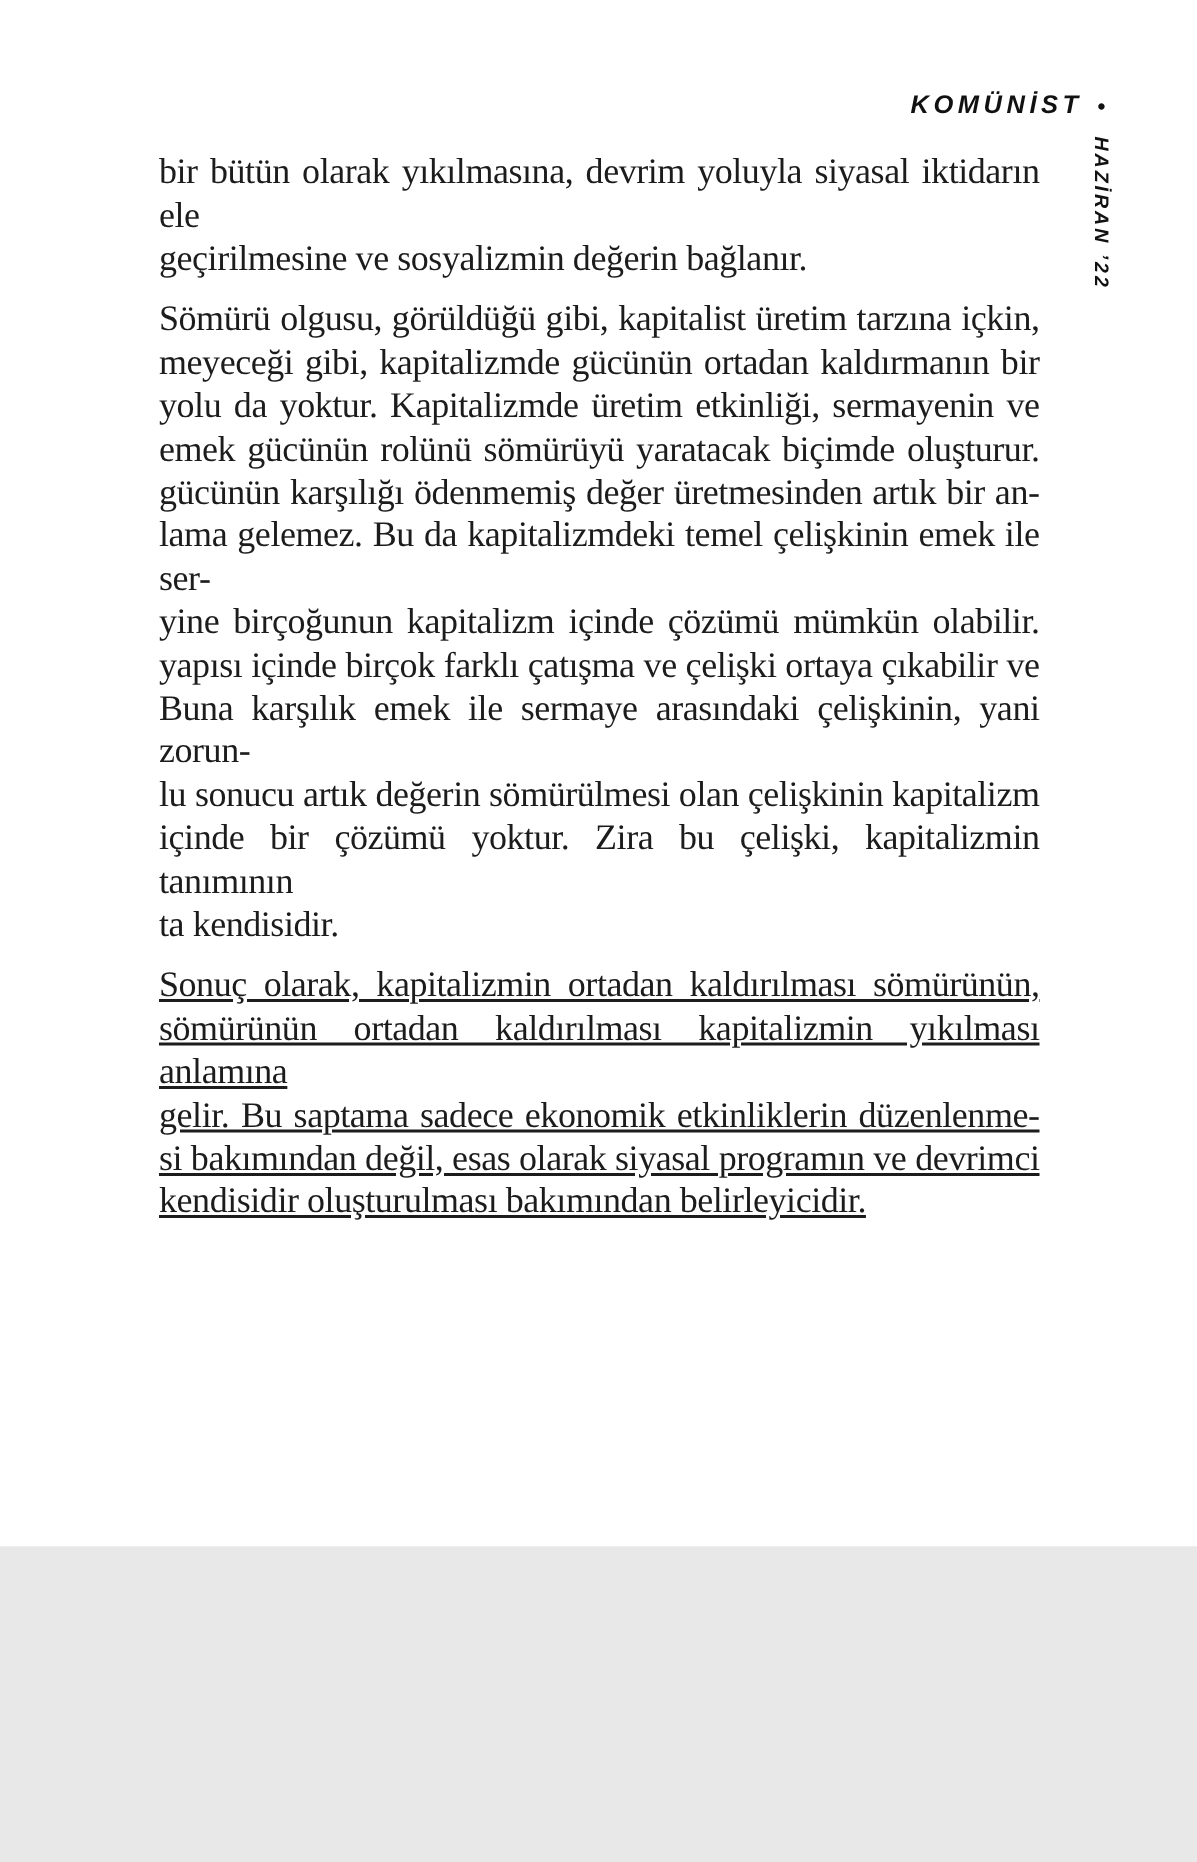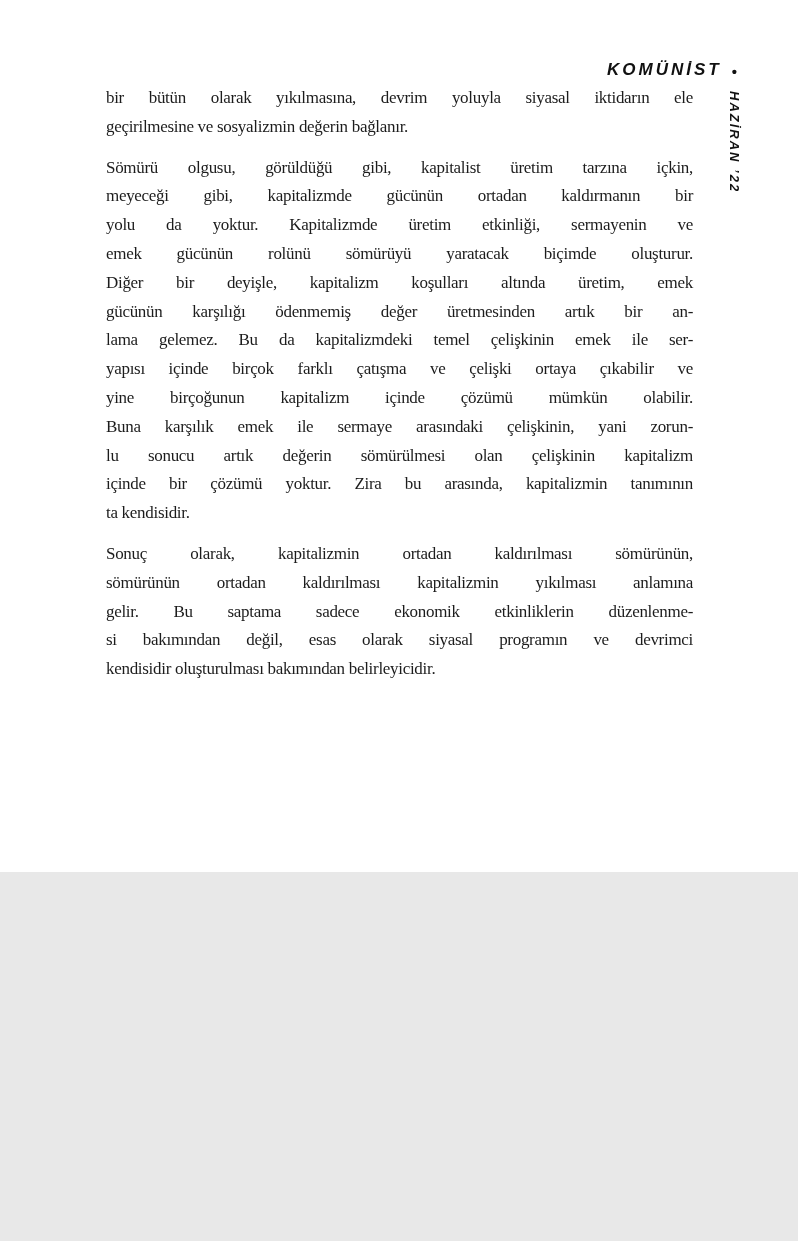--- a/index.html
+++ b/index.html
@@ -3,21 +3,21 @@
 <meta charset="utf-8">
 <style>
   html, body {
     margin: 0;
     padding: 0;
     background: #e8e8e8;
   }
   .page {
     position: relative;
     width: 798px;
-    height: 872px;
+    height: 1031px;
     background: #ffffff;
     font-family: "Liberation Serif", serif;
     color: #1c1c1c;
     overflow: hidden;
   }
 
   
   .journal-header {
     position: absolute;
     top: 60px;
@@ -50,29 +50,29 @@
     font-style: italic;
     font-size: 13px;
     letter-spacing: 2px;
     color: #111111;
     white-space: nowrap;
   }
 
   
   .body-text {
     position: absolute;
-    top: 84px;
+    top: 101px;
     left: 106px;
     width: 587px;
-    font-size: 17px;
+    font-size: 24px;
     line-height: 28.8px;
     letter-spacing: -0.3px;
   }
   .paragraph { margin: 0 0 12px 0; }
-  .paragraph:last-child { margin-bottom: 4px; }
+  .paragraph:last-child { margin-bottom: 4px; text-decoration: underline; }
   .text-line {
     text-align: justify;
     text-align-last: justify;
     white-space: normal;
   }
   .text-line.last-line {
     text-align-last: left;
   }
 
   
@@ -101,28 +101,27 @@
   <div class="body-text">
     <div class="paragraph">
       <div class="text-line">bir bütün olarak yıkılmasına, devrim yoluyla siyasal iktidarın ele</div>
       <div class="text-line last-line">geçirilmesine ve sosyalizmin değerin bağlanır.</div>
     </div>
     <div class="paragraph">
       <div class="text-line">Sömürü olgusu, görüldüğü gibi, kapitalist üretim tarzına içkin,</div>
       <div class="text-line">meyeceği gibi, kapitalizmde gücünün ortadan kaldırmanın bir</div>
       <div class="text-line">yolu da yoktur. Kapitalizmde üretim etkinliği, sermayenin ve</div>
       <div class="text-line">emek gücünün rolünü sömürüyü yaratacak biçimde oluşturur.</div>
-      <div class="text-line">Diğer bir deyişle, kapitalizm koşulları altında üretim, emek</div>
       <div class="text-line">gücünün karşılığı ödenmemiş değer üretmesinden artık bir an-</div>
       <div class="text-line">lama gelemez. Bu da kapitalizmdeki temel çelişkinin emek ile ser-</div>
+      <div class="text-line">yine birçoğunun kapitalizm içinde çözümü mümkün olabilir.</div>
       <div class="text-line">yapısı içinde birçok farklı çatışma ve çelişki ortaya çıkabilir ve</div>
-      <div class="text-line">yine birçoğunun kapitalizm içinde çözümü mümkün olabilir.</div>
       <div class="text-line">Buna karşılık emek ile sermaye arasındaki çelişkinin, yani zorun-</div>
       <div class="text-line">lu sonucu artık değerin sömürülmesi olan çelişkinin kapitalizm</div>
-      <div class="text-line">içinde bir çözümü yoktur. Zira bu arasında, kapitalizmin tanımının</div>
+      <div class="text-line">içinde bir çözümü yoktur. Zira bu çelişki, kapitalizmin tanımının</div>
       <div class="text-line last-line">ta kendisidir.</div>
     </div>
     <div class="paragraph">
       <div class="text-line">Sonuç olarak, kapitalizmin ortadan kaldırılması sömürünün,</div>
       <div class="text-line">sömürünün ortadan kaldırılması kapitalizmin yıkılması anlamına</div>
       <div class="text-line">gelir. Bu saptama sadece ekonomik etkinliklerin düzenlenme-</div>
       <div class="text-line">si bakımından değil, esas olarak siyasal programın ve devrimci</div>
       <div class="text-line last-line">kendisidir oluşturulması bakımından belirleyicidir.</div>
     </div>
   </div>

